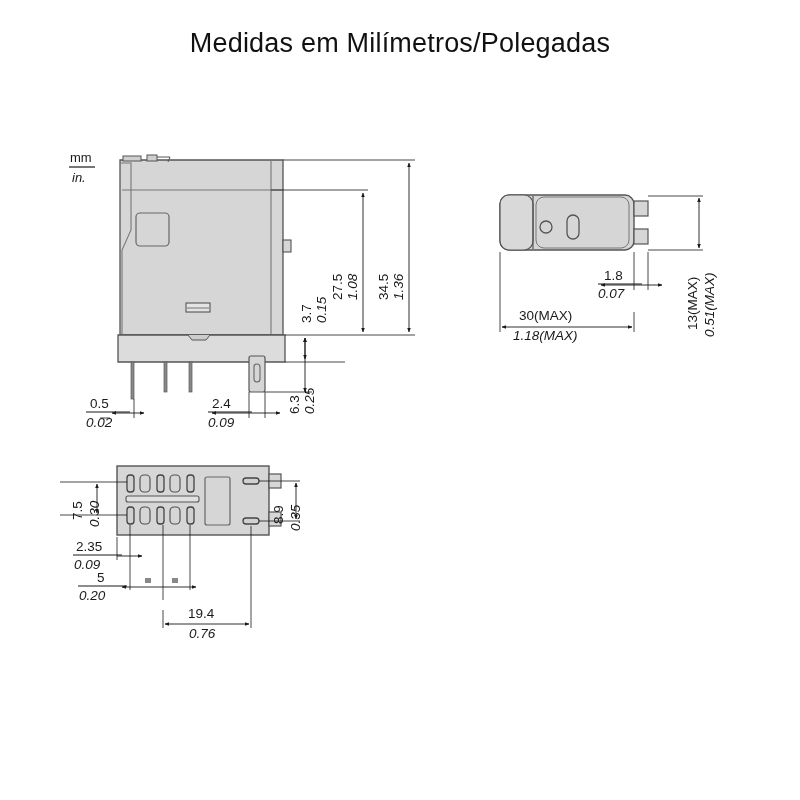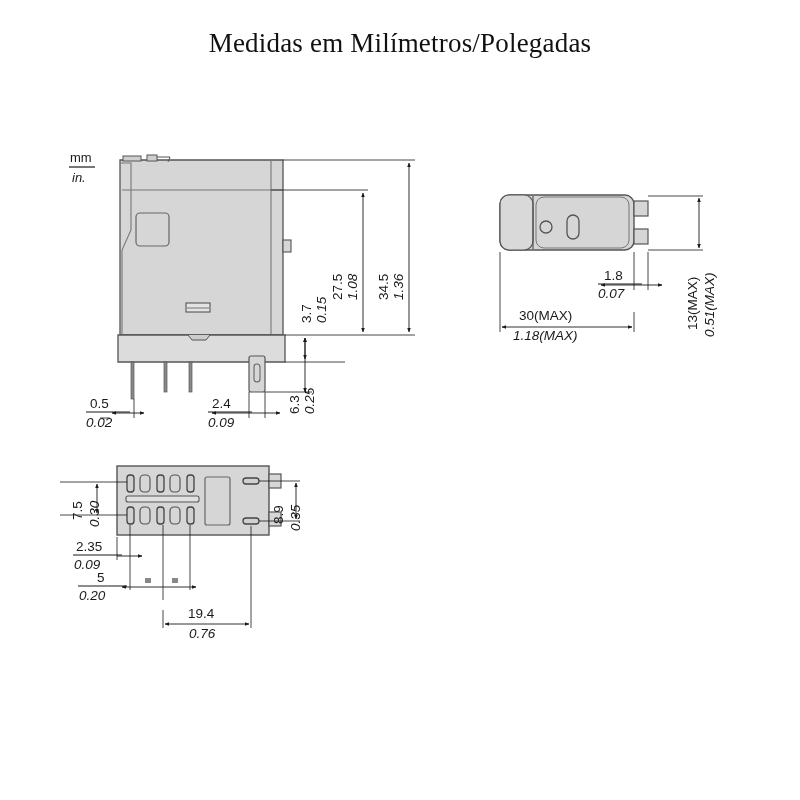--- a/index.html
+++ b/index.html
@@ -15,21 +15,21 @@
     overflow: hidden;
   }
   #page-title {
     position: absolute;
     top: 28px;
     left: 0;
     width: 800px;
     text-align: center;
     font-size: 27px;
     color: #111111;
-    font-family: Liberation Serif, serif;
+    font-family: Liberation Sans, sans-serif;
     letter-spacing: 0.2px;
   }
   #drawing-canvas {
     position: absolute;
     top: 0;
     left: 0;
   }
   .dim-txt {
     font-family: "Liberation Sans", sans-serif;
     font-size: 13.5px;

